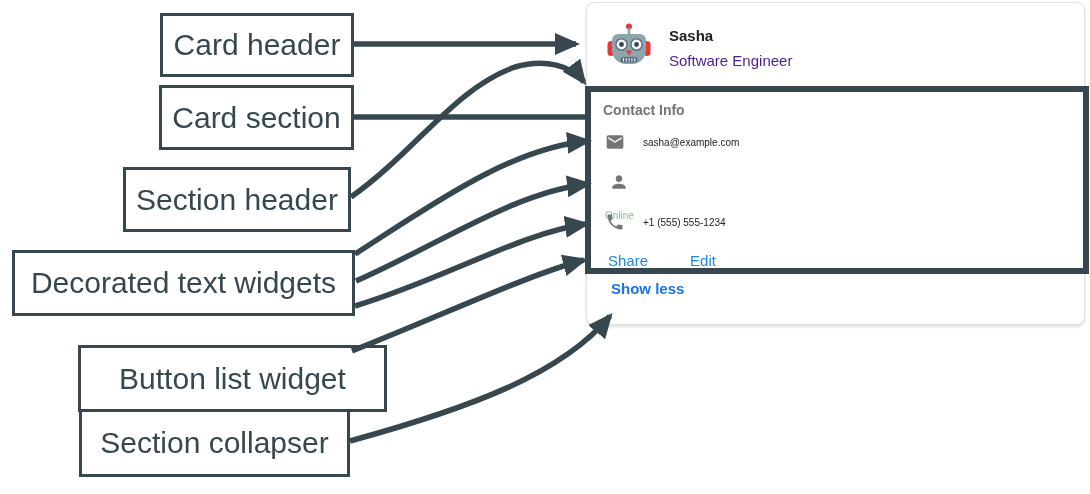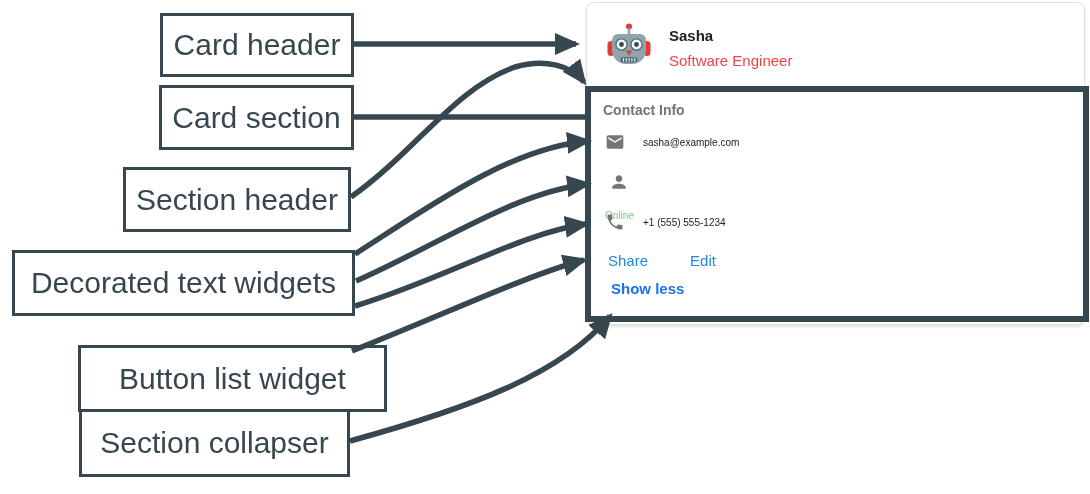--- a/index.html
+++ b/index.html
@@ -6,24 +6,24 @@
   .stage{position:relative;width:1090px;height:494px;background:#ffffff;overflow:hidden;
          font-family:"Liberation Sans", sans-serif;}
 
   
   .card{position:absolute;left:586px;top:2px;width:499px;height:323px;box-sizing:border-box;
         background:#ffffff;border:1px solid #e0e0e0;border-radius:8px;
         box-shadow:0 2px 3px rgba(0,0,0,0.12);z-index:1;}
   .card-header{position:absolute;left:0;top:0;width:100%;height:84px;}
   .avatar{position:absolute;left:18px;top:17px;width:48px;height:48px;display:block;}
   .hdr-name{position:absolute;left:82px;top:24px;font-size:15px;font-weight:700;color:#202124;}
-  .hdr-sub{position:absolute;left:82px;top:49px;font-size:15px;font-weight:400;color:#ef4444;}
+  .hdr-sub{position:absolute;left:82px;top:49px;font-size:15px;font-weight:400;color:#4c1d95;}
 
   
-  .section{position:absolute;left:585px;top:86px;width:504px;height:236px;box-sizing:border-box;
+  .section{position:absolute;left:585px;top:86px;width:504px;height:188px;box-sizing:border-box;
            background:#ffffff;border:6px solid #37474F;z-index:2;}
   .section-title{position:absolute;left:12px;top:10px;font-size:14px;font-weight:700;color:#757575;}
   .row{position:absolute;left:14px;height:20px;display:flex;align-items:center;gap:18px;}
   .row.r1{top:40px;} .row.r2{top:80px;flex-direction:column;} .row.r3{top:120px;}
   .ricon{width:20px;height:20px;display:inline-block;}
   .rtext{font-size:10px;color:#202124;white-space:nowrap;}
   .rtext.green{color:#81C784;}
   .btnrow{position:absolute;left:17px;top:160px;display:flex;gap:42px;}
   .linkbtn{font-size:15px;font-weight:500;color:#1E88E5;cursor:pointer;}
   .collapser{position:absolute;left:20px;top:188px;font-size:15px;font-weight:700;color:#1A73E8;cursor:pointer;}

